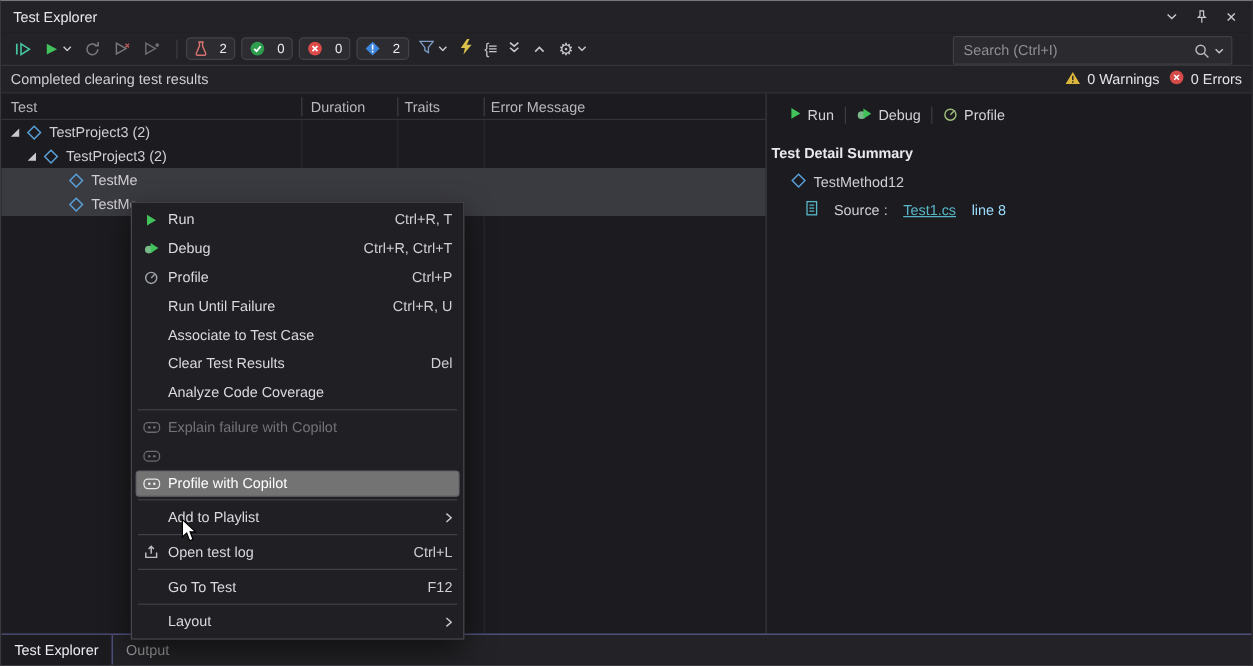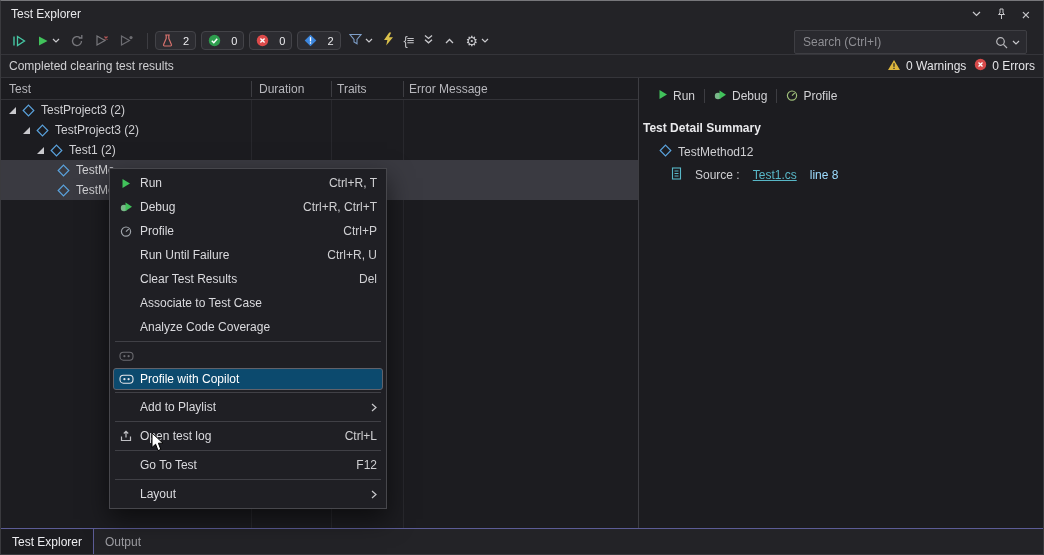--- a/index.html
+++ b/index.html
@@ -75,21 +75,21 @@
   .ctx{ position:absolute; left:108px; top:167px; width:278px; background:#1f1f24;
         border:1px solid #47474c; box-shadow:0 10px 24px rgba(0,0,0,.55); padding:2px 0; z-index:40; }
   .ctx-item{ height:24px; display:flex; align-items:center; padding:0 9px 0 6px; color:#dadade; }
   .ctx-icon{ width:20px; min-width:20px; display:flex; align-items:center; justify-content:center;
              margin-right:4px; color:#b9b9bd; }
   .ctx-label{ flex:1; white-space:nowrap; }
   .ctx-short{ color:#cfcfd2; }
   .ctx-arrow{ margin-left:8px; display:flex; color:#c9c9cd; }
   .ctx-item.disabled{ color:#737378; }
   .ctx-item.disabled .ctx-icon{ color:#6b6b70; }
-  .ctx-item.hl{ background:#0c4a6e; border:1px solid #62626a; border-radius:3px;
+  .ctx-item.hl{ background:#737373; border:1px solid #62626a; border-radius:3px;
                 margin:0 3px; height:22px; color:#ffffff; padding:0 5px 0 2px; }
   .ctx-item.hl .ctx-icon{ color:#e8e8ec; }
   .ctx-sep{ height:1px; background:#404046; margin:2px 5px; }
 
   
   .tabbar{ position:absolute; left:0; right:0; bottom:0; height:26px; background:#232327;
            border-top:1px solid #5c5c96; display:flex; align-items:stretch; z-index:10; }
   .tab{ display:flex; align-items:center; padding:0 11px; color:#9d9da2; }
   .tab.active{ background:#1c1c20; color:#ededf0; border-right:1px solid #5c5c96; }
 
@@ -304,29 +304,20 @@
       </div>
       <div class="trow" style="padding-left:22px">
         <span class="expander"></span>
         <span class="ticon">
           <svg width="13" height="13" viewBox="0 0 13 13">
               <path d="M6.5 1.2 L11.8 6.5 L6.5 11.8 L1.2 6.5 Z" fill="none" stroke="#5aa2dc" stroke-width="1.2"></path>
             </svg>
         </span>
         <span>TestProject3 (2)</span>
       </div>
-      <div class="trow" style="padding-left:36px">
-        <span class="expander"></span>
-        <span class="ticon">
-          <svg width="13" height="13" viewBox="0 0 13 13">
-              <path d="M6.5 1.2 L11.8 6.5 L6.5 11.8 L1.2 6.5 Z" fill="none" stroke="#5aa2dc" stroke-width="1.2"></path>
-            </svg>
-        </span>
-        <span>Test1 (2)</span>
-      </div>
       <div class="trow sel" style="padding-left:56px">
         <span class="ticon">
           <svg width="13" height="13" viewBox="0 0 13 13">
               <path d="M6.5 1.2 L11.8 6.5 L6.5 11.8 L1.2 6.5 Z" fill="none" stroke="#5aa2dc" stroke-width="1.2"></path>
             </svg>
         </span>
         <span>TestMe</span>
       </div>
       <div class="trow sel" style="padding-left:56px">
         <span class="ticon">
@@ -425,52 +416,63 @@
       <span class="ctx-label">Profile</span>
       <span class="ctx-short">Ctrl+P</span>
     </div>
     <div class="ctx-item">
       <span class="ctx-icon"></span>
       <span class="ctx-label">Run Until Failure</span>
       <span class="ctx-short">Ctrl+R, U</span>
     </div>
     <div class="ctx-item">
       <span class="ctx-icon"></span>
+      <span class="ctx-label">Associate to Test Case</span>
+      <span class="ctx-short"></span>
+    </div>
+    <div class="ctx-item">
+      <span class="ctx-icon"></span>
       <span class="ctx-label">Clear Test Results</span>
       <span class="ctx-short">Del</span>
-    </div>
-    <div class="ctx-item">
-      <span class="ctx-icon"></span>
-      <span class="ctx-label">Associate to Test Case</span>
-      <span class="ctx-short"></span>
     </div>
     <div class="ctx-item">
       <span class="ctx-icon"></span>
       <span class="ctx-label">Analyze Code Coverage</span>
       <span class="ctx-short"></span>
     </div>
     <div class="ctx-sep"></div>
     <div class="ctx-item disabled">
       <span class="ctx-icon">
           <svg width="15" height="12" viewBox="0 0 15 12">
             <rect x="1" y="2.2" width="13" height="8" rx="3.4" fill="none" stroke="currentColor" stroke-width="1.1"></rect>
             <circle cx="5.4" cy="6.2" r="1.1" fill="currentColor"></circle>
             <circle cx="9.6" cy="6.2" r="1.1" fill="currentColor"></circle>
           </svg>
         </span>
+      <span class="ctx-label">Explain failure with Copilot</span>
       <span class="ctx-short"></span>
     </div>
-    <div class="ctx-item hl">
+    <div class="ctx-item disabled">
       <span class="ctx-icon">
           <svg width="15" height="12" viewBox="0 0 15 12">
             <rect x="1" y="2.2" width="13" height="8" rx="3.4" fill="none" stroke="currentColor" stroke-width="1.1"></rect>
             <circle cx="5.4" cy="6.2" r="1.1" fill="currentColor"></circle>
             <circle cx="9.6" cy="6.2" r="1.1" fill="currentColor"></circle>
           </svg>
         </span>
+      <span class="ctx-short"></span>
+    </div>
+    <div class="ctx-item hl">
+      <span class="ctx-icon">
+          <svg width="15" height="12" viewBox="0 0 15 12">
+            <rect x="1" y="2.2" width="13" height="8" rx="3.4" fill="none" stroke="currentColor" stroke-width="1.1"></rect>
+            <circle cx="5.4" cy="6.2" r="1.1" fill="currentColor"></circle>
+            <circle cx="9.6" cy="6.2" r="1.1" fill="currentColor"></circle>
+          </svg>
+        </span>
       <span class="ctx-label">Profile with Copilot</span>
       <span class="ctx-short"></span>
     </div>
     <div class="ctx-sep"></div>
     <div class="ctx-item">
       <span class="ctx-icon"></span>
       <span class="ctx-label">Add to Playlist</span>
       <span class="ctx-arrow">
         <svg width="6" height="9">
             <path d="M1 1 L5 4.5 L1 8" fill="none" stroke="#c9c9cd" stroke-width="1.2"></path>

